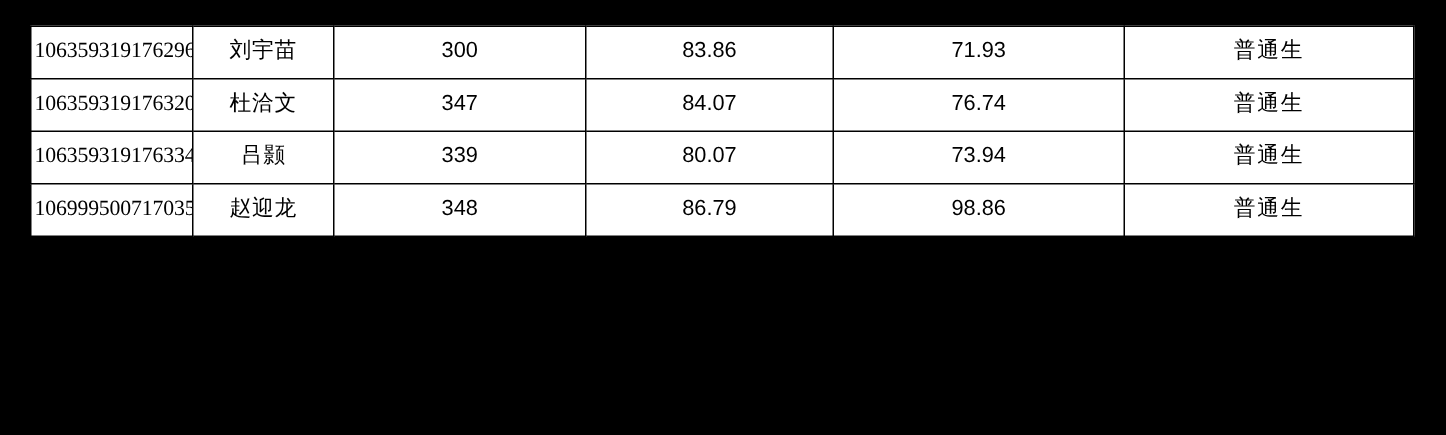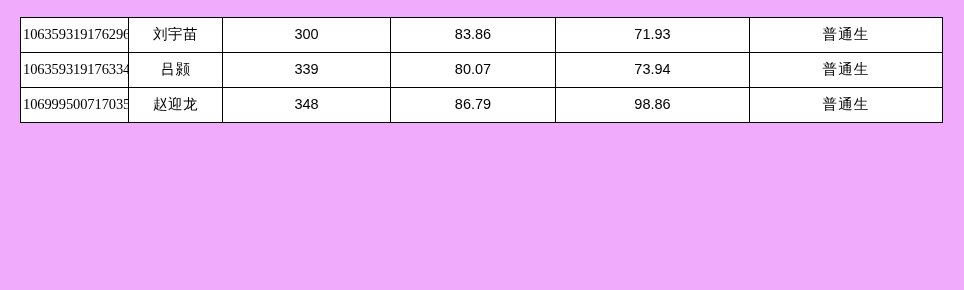--- a/index.html
+++ b/index.html
@@ -14,21 +14,21 @@
     overflow: hidden;
     font-family: "Liberation Serif", "DejaVu Serif", serif;
     color: #000000;
     -webkit-font-smoothing: none;
   }
 
   #page-root {
     position: relative;
     width: 964px;
     height: 290px;
-    background: #f0abfc;
+    background: #000000;
   }
 
   .score-table {
     position: absolute;
     left: 20px;
     top: 17px;
     width: 922px;
     border-collapse: collapse;
     table-layout: fixed;
     background: #ffffff;
@@ -90,20 +90,28 @@
     <tbody>
         <tr>
           <td class="cell-id">106359319176296</td>
           <td class="cell-name">刘宇苗</td>
           <td class="cell-num">300</td>
           <td class="cell-num">83.86</td>
           <td class="cell-num">71.93</td>
           <td class="cell-type">普通生</td>
         </tr>
         <tr>
+          <td class="cell-id">106359319176320</td>
+          <td class="cell-name">杜洽文</td>
+          <td class="cell-num">347</td>
+          <td class="cell-num">84.07</td>
+          <td class="cell-num">76.74</td>
+          <td class="cell-type">普通生</td>
+        </tr>
+        <tr>
           <td class="cell-id">106359319176334</td>
           <td class="cell-name">吕颢</td>
           <td class="cell-num">339</td>
           <td class="cell-num">80.07</td>
           <td class="cell-num">73.94</td>
           <td class="cell-type">普通生</td>
         </tr>
         <tr>
           <td class="cell-id">106999500717035</td>
           <td class="cell-name">赵迎龙</td>

